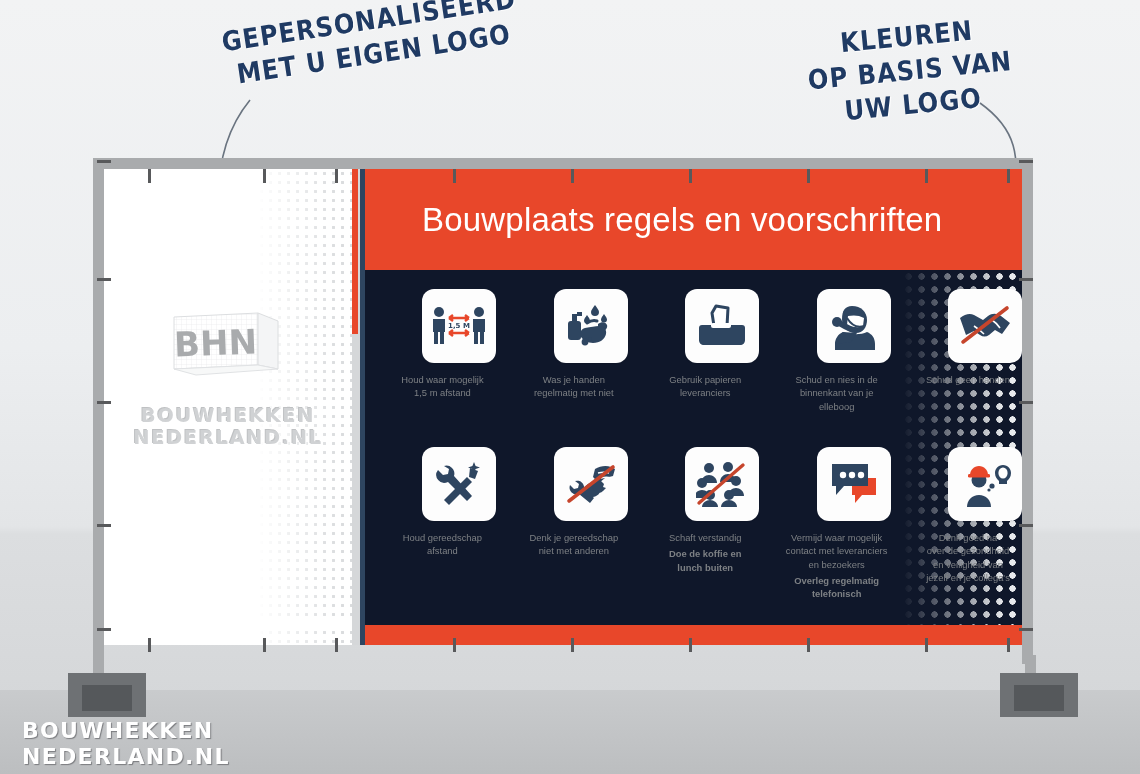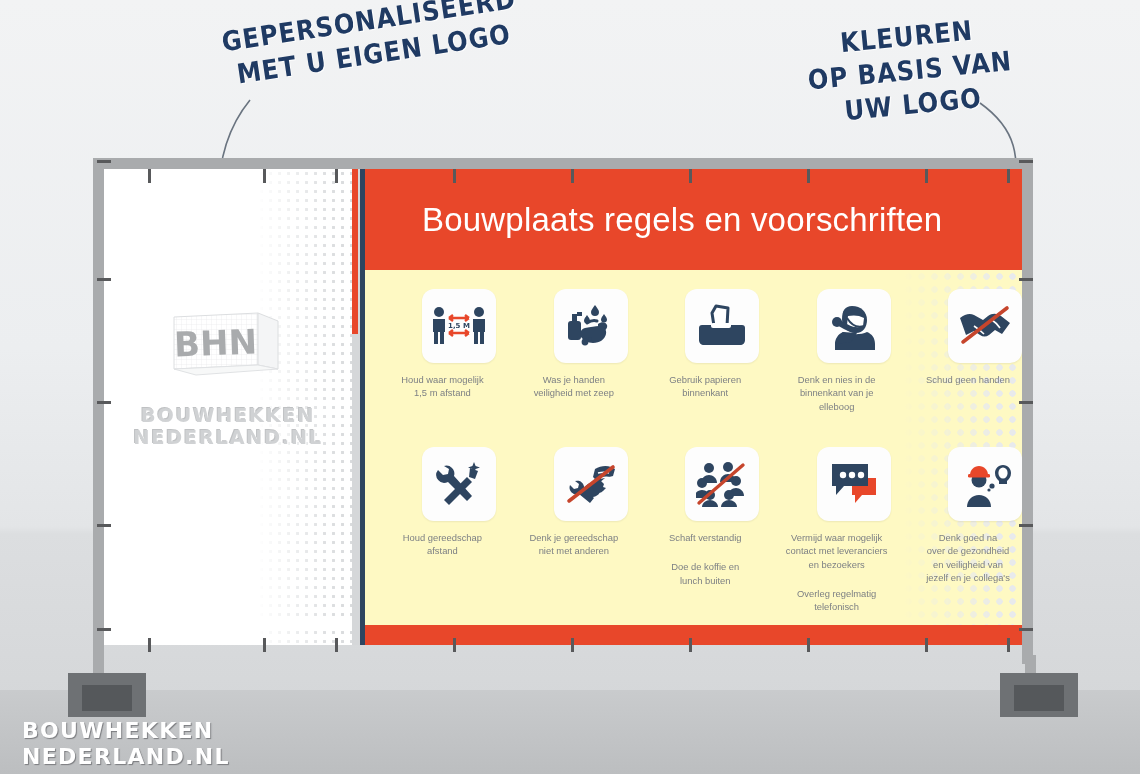--- a/index.html
+++ b/index.html
@@ -74,21 +74,21 @@
     -webkit-mask-image:linear-gradient(90deg,rgba(0,0,0,0) 0%,rgba(0,0,0,.9) 75%,rgba(0,0,0,1) 100%);
     mask-image:linear-gradient(90deg,rgba(0,0,0,0) 0%,rgba(0,0,0,.9) 75%,rgba(0,0,0,1) 100%);
   }
   
   #strip-orange{position:absolute;left:248px;top:0;width:6px;height:165px;background:#e8472a;}
   #strip-navy{position:absolute;left:256px;top:0;width:5px;height:476px;background:#2e4560;}
 
   
   #content{
     position:absolute;left:261px;top:0;right:0;bottom:0;
-    background:#fef9c3;
+    background:#0f172a;
   }
   #content-dots{
     position:absolute;right:0;top:101px;width:120px;bottom:0;
     background-image:radial-gradient(circle, #e8eaec 3px, transparent 3.4px);
     background-size:13px 13px;
     -webkit-mask-image:linear-gradient(90deg,rgba(0,0,0,0) 0%,rgba(0,0,0,1) 85%);
     mask-image:linear-gradient(90deg,rgba(0,0,0,0) 0%,rgba(0,0,0,1) 85%);
   }
 
   
@@ -118,21 +118,21 @@
   .tile{
     width:74px;height:74px;border-radius:12px;background:#fdfdfd;
     display:flex;align-items:center;justify-content:center;
     box-shadow:0 1px 2px rgba(0,0,0,.07);
   }
   .cap{
     margin-top:10px;width:108px;text-align:center;
     font-size:9.4px;line-height:1.42;color:#7d8084;
     font-family:"Liberation Sans", sans-serif;
   }
-  .cap.second{margin-top:16px;}
+  .cap.second{margin-top:3px;font-weight:bold;}
 
   
   #logo-wrap{position:absolute;left:0;top:0;width:248px;height:476px;}
   #logo-fence{position:absolute;left:62px;top:140px;width:120px;height:72px;}
   #logo-text{
     position:absolute;left:0;top:236px;width:248px;text-align:center;
     font-size:19.5px;font-weight:bold;letter-spacing:1.6px;line-height:1.12;
     color:#d0d2d4;
     text-shadow:1px 1px 0 #ffffff, -1px -1px 0 #bfc1c3;
     font-family:"DejaVu Sans", sans-serif;
@@ -246,52 +246,52 @@
               <path d="M22 21c3-2 7-3 10-2" stroke="#2e4560" stroke-width="3" fill="none" stroke-linecap="round"></path>
               <rect x="3" y="19" width="13" height="19" rx="3" fill="#2e4560"></rect>
               <rect x="7" y="12" width="5" height="7" fill="#2e4560"></rect>
               <path d="M12 10h5v4h-5z" fill="#2e4560"></path>
               <circle cx="20" cy="40" r="3.4" fill="#2e4560"></circle>
               <circle cx="25" cy="37" r="2" fill="#2e4560"></circle>
             </svg>
           </div>
           <div class="cap">
             <div>Was je handen</div>
-            <div>veiligheid met zeep</div>
+            <div>regelmatig met niet</div>
           </div>
         </div>
 
         <div class="cell">
           <div class="tile">
             <svg width="52" height="46" viewBox="0 0 52 46">
               <path d="M20 3l12 2-1 18H18l-2-13z" fill="#ffffff" stroke="#2e4560" stroke-width="3" stroke-linejoin="round"></path>
               <path d="M6 22h40c2 0 3 1 3 3v12c0 3-2 5-5 5H8c-3 0-5-2-5-5V25c0-2 1-3 3-3z" fill="#2e4560"></path>
               <rect x="15" y="20" width="20" height="5" rx="2" fill="#ffffff"></rect>
             </svg>
           </div>
           <div class="cap">
             <div>Gebruik papieren</div>
-            <div>binnenkant</div>
+            <div>leveranciers</div>
           </div>
         </div>
 
         <div class="cell">
           <div class="tile">
             <svg width="50" height="48" viewBox="0 0 50 48">
               <path d="M23 4c9 0 15 6 15 14 0 7-4 13-11 13-8 0-14-6-14-14C13 9 16 4 23 4z" fill="#2e4560"></path>
               <path d="M19 14c5-1 11-1 16 2l-1 8c-5 2-11 2-16-1z" fill="#ffffff"></path>
               <path d="M18 16c5 8 11 10 17 8" stroke="#2e4560" stroke-width="2" fill="none"></path>
               <path d="M14 30c8 3 18 3 24 0 5 2 8 6 8 12v6H6v-6c0-5 3-10 8-12z" fill="#2e4560"></path>
               <path d="M14 30c-4 3-7 7-8 12l16-2 6-9z" fill="#2e4560"></path>
               <circle cx="8" cy="20" r="5" fill="#2e4560"></circle>
               <path d="M12 22c5 3 10 6 14 6" stroke="#2e4560" stroke-width="6" fill="none" stroke-linecap="round"></path>
             </svg>
           </div>
           <div class="cap">
-            <div>Denk en nies in de</div>
+            <div>Schud en nies in de</div>
             <div>binnenkant van je</div>
             <div>elleboog</div>
           </div>
         </div>
 
         <div class="cell">
           <div class="tile">
             <svg width="54" height="44" viewBox="0 0 54 44">
               <path d="M2 14c5-4 10-5 14-3l9 5 5-4c4-3 9-3 13 0l9 7-8 11-7-4-6 5c-3 2-6 2-9 0l-6-4-8 4z" fill="#2e4560"></path>
               <path d="M16 22c3 2 7 5 10 8" stroke="#ffffff" stroke-width="1.6" fill="none"></path>

